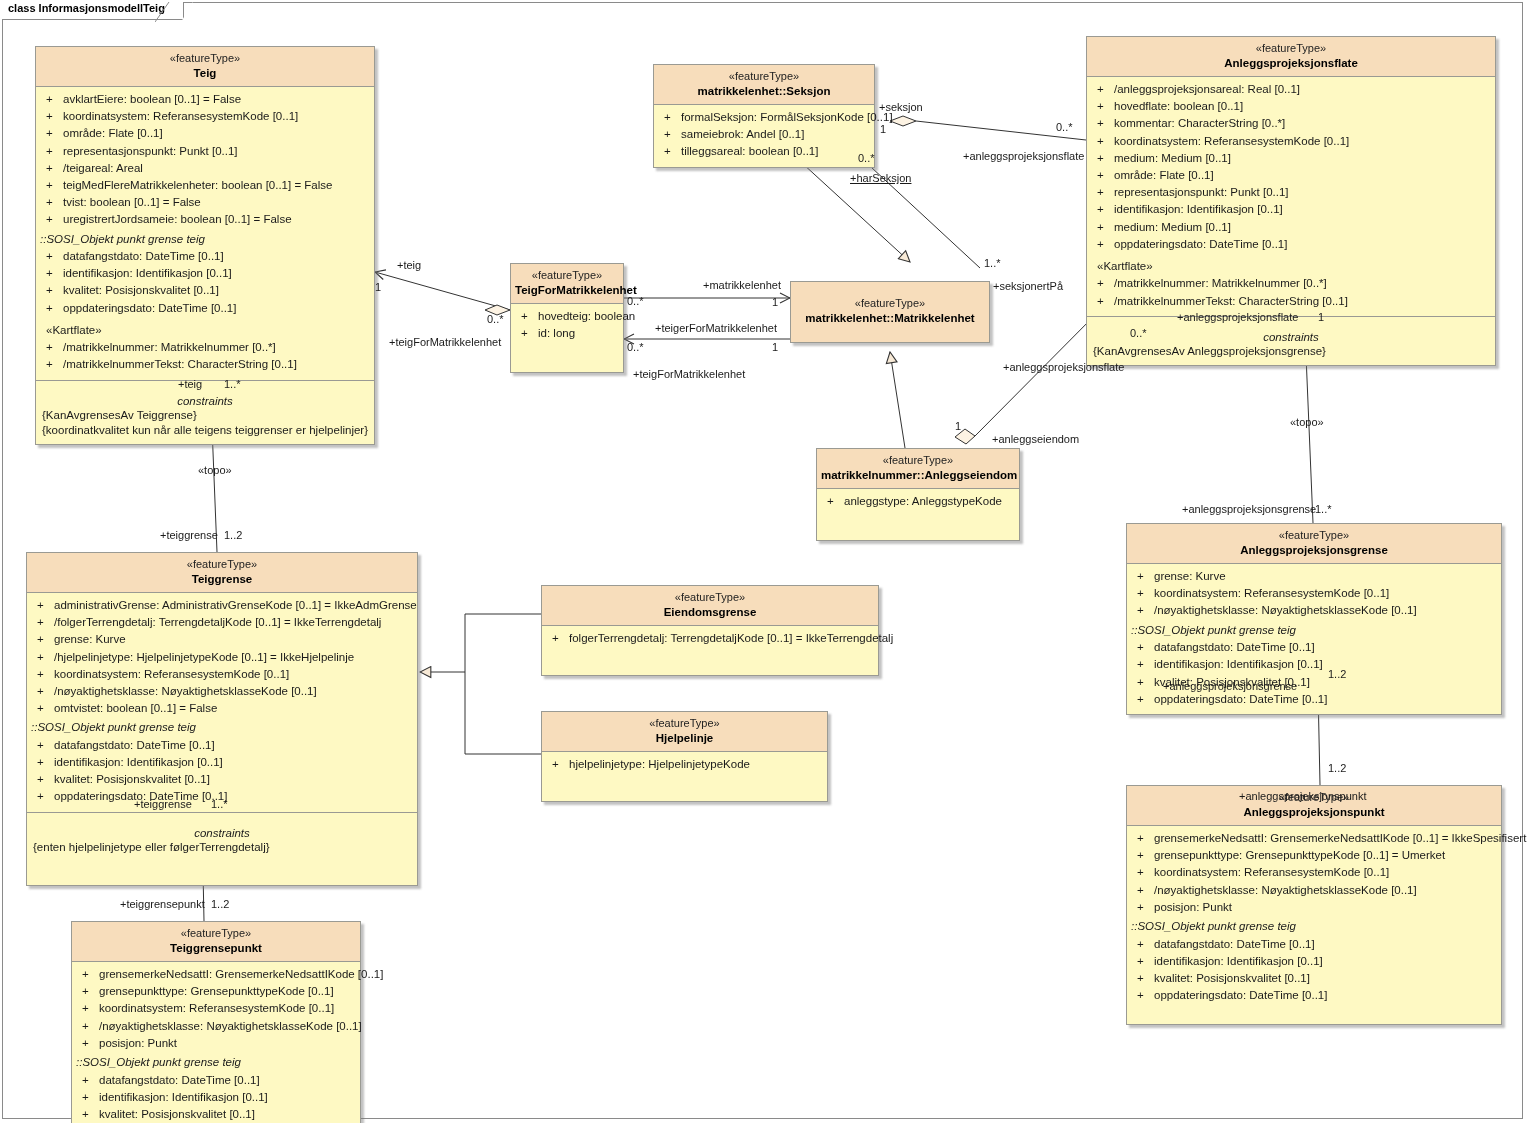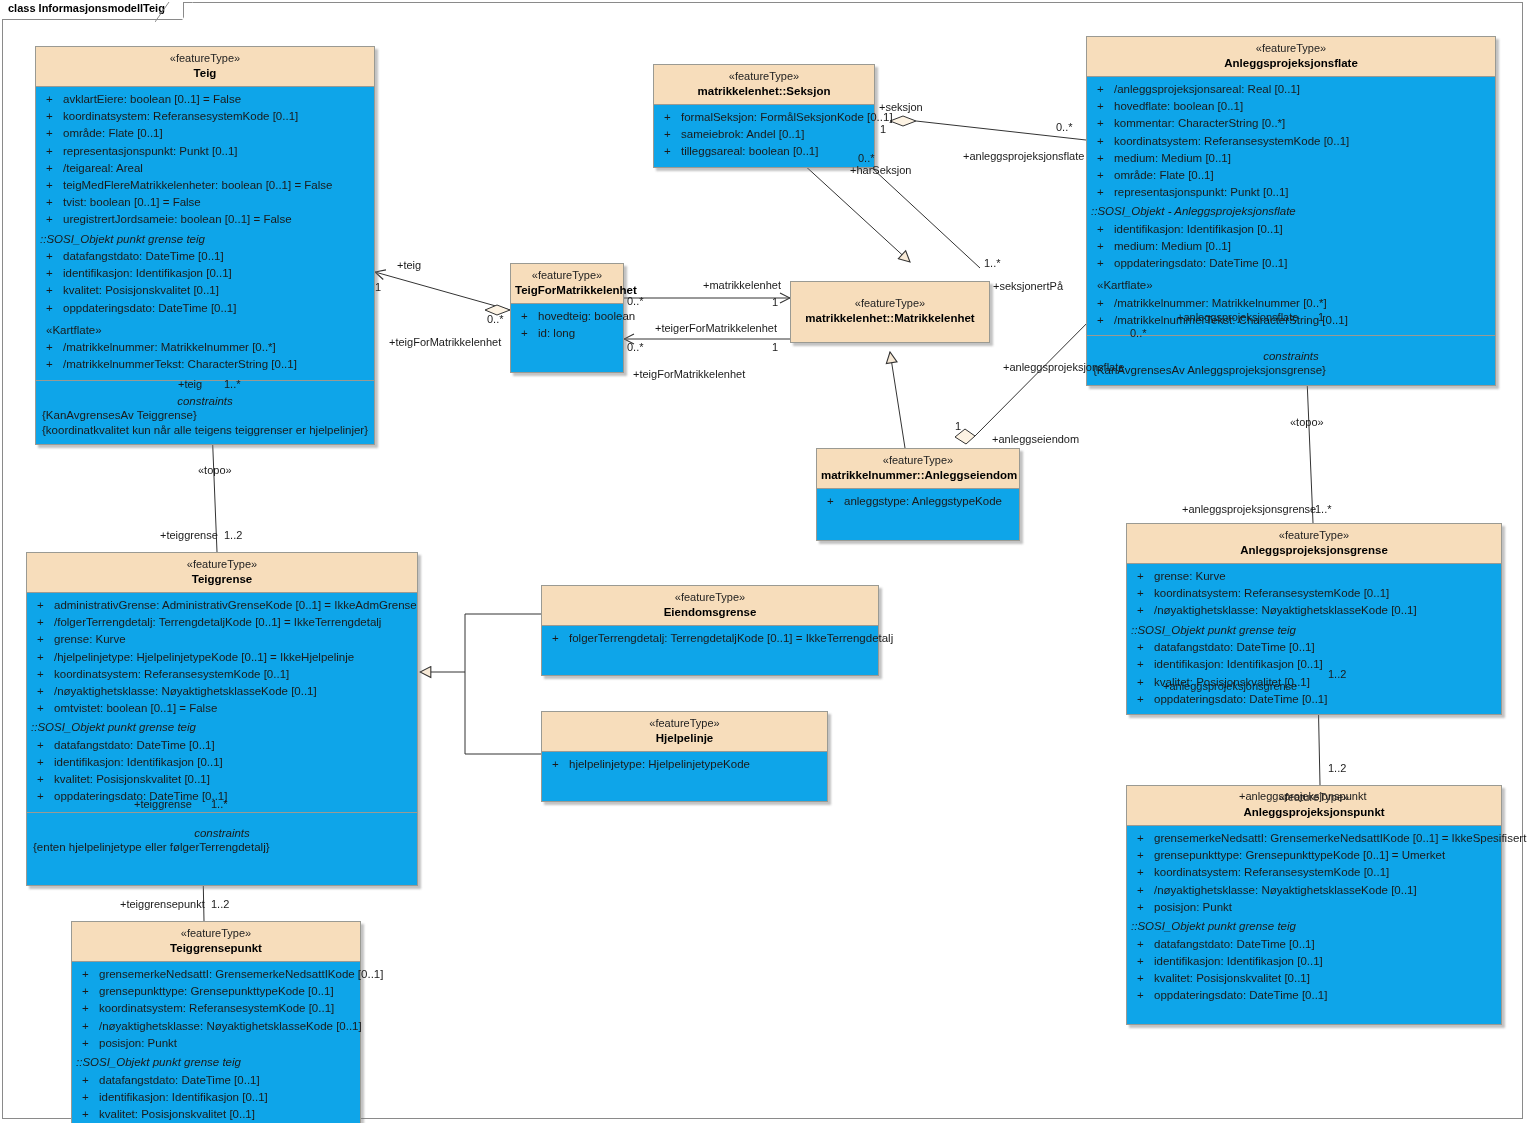--- a/index.html
+++ b/index.html
@@ -12,21 +12,21 @@
              display:flex;align-items:flex-start;padding:0 18px 0 6px;box-sizing:border-box;font-size:11px;font-weight:bold;color:#000;}
   #frame-tab .tabtext{white-space:nowrap;}
   #frame-tab:after{content:"";position:absolute;right:-10px;top:0;width:0;height:0;border-style:solid;
                    border-width:0 0 20px 12px;border-color:transparent transparent #fff transparent;}
   #frame-tab-slant{position:absolute;left:155px;top:2px;width:22px;height:20px;overflow:hidden;}
 
   
   #edges{position:absolute;left:0;top:0;width:1527px;height:1123px;pointer-events:none;}
 
   
-  .cls{position:absolute;box-sizing:border-box;border:1px solid #9a9a93;background:#0ea5e9;
+  .cls{position:absolute;box-sizing:border-box;border:1px solid #9a9a93;background:#fef9c3;
        box-shadow:3px 3px 2px rgba(120,120,120,.45);font-size:11.5px;color:#1a1a1a;}
   .cls .hdr{background:#f7ddbb;border-bottom:1px solid #9a9a93;text-align:center;padding:5px 4px 6px;line-height:1.25;}
   .cls .stereo{font-size:11px;color:#222;}
   .cls .nm{font-weight:bold;font-size:11.5px;color:#000;}
   .cls .body{padding:4px 0 6px 0;}
   .cls .attr{display:flex;align-items:flex-start;padding:1px 6px 1px 6px;line-height:1.32;white-space:nowrap;}
   .cls .attr .vis{width:17px;flex:0 0 17px;text-align:left;padding-left:4px;}
   .cls .grp{padding:3px 6px 1px 4px;font-style:italic;line-height:1.35;white-space:nowrap;}
   .cls .grp2{padding:6px 4px 1px 10px;line-height:1.35;white-space:nowrap;}
   .cls .cons{border-top:1px solid #9a9a93;padding:3px 4px 6px 4px;}
@@ -229,21 +229,20 @@
           <span>medium: Medium [0..1]</span>
         </div>
       <div class="attr">
           <span class="vis">+</span>
           <span>område: Flate [0..1]</span>
         </div>
       <div class="attr">
           <span class="vis">+</span>
           <span>representasjonspunkt: Punkt [0..1]</span>
         </div>
-      <div class="grp">::SOSI_Objekt - Anleggsprojeksjonsflate</div>
       <div class="attr">
           <span class="vis">+</span>
           <span>identifikasjon: Identifikasjon [0..1]</span>
         </div>
       <div class="attr">
           <span class="vis">+</span>
           <span>medium: Medium [0..1]</span>
         </div>
       <div class="attr">
           <span class="vis">+</span>
@@ -528,21 +527,21 @@
   <div class="lbl" style="left:627px;top:295px;">0..*</div>
   <div class="lbl" style="left:772px;top:296px;">1</div>
 
   <div class="lbl" style="left:655px;top:322px;">+teigerForMatrikkelenhet</div>
   <div class="lbl" style="left:627px;top:341px;">0..*</div>
   <div class="lbl" style="left:772px;top:341px;">1</div>
   <div class="lbl" style="left:633px;top:368px;">+teigForMatrikkelenhet</div>
 
   <div class="lbl" style="left:879px;top:101px;">+seksjon</div>
   <div class="lbl" style="left:880px;top:123px;">1</div>
-  <div class="lbl" style="left:850px;top:164px;">+harSeksjon</div>
+  <div class="lbl" style="left:850px;top:172px;text-decoration:underline;">+harSeksjon</div>
   <div class="lbl" style="left:858px;top:152px;">0..*</div>
   <div class="lbl" style="left:993px;top:280px;">+seksjonertPå</div>
   <div class="lbl" style="left:984px;top:257px;">1..*</div>
 
   <div class="lbl" style="left:963px;top:150px;">+anleggsprojeksjonsflate</div>
   <div class="lbl" style="left:1056px;top:121px;">0..*</div>
 
   <div class="lbl" style="left:1003px;top:361px;">+anleggsprojeksjonsflate</div>
   <div class="lbl" style="left:1130px;top:327px;">0..*</div>
   <div class="lbl" style="left:992px;top:433px;">+anleggseiendom</div>

